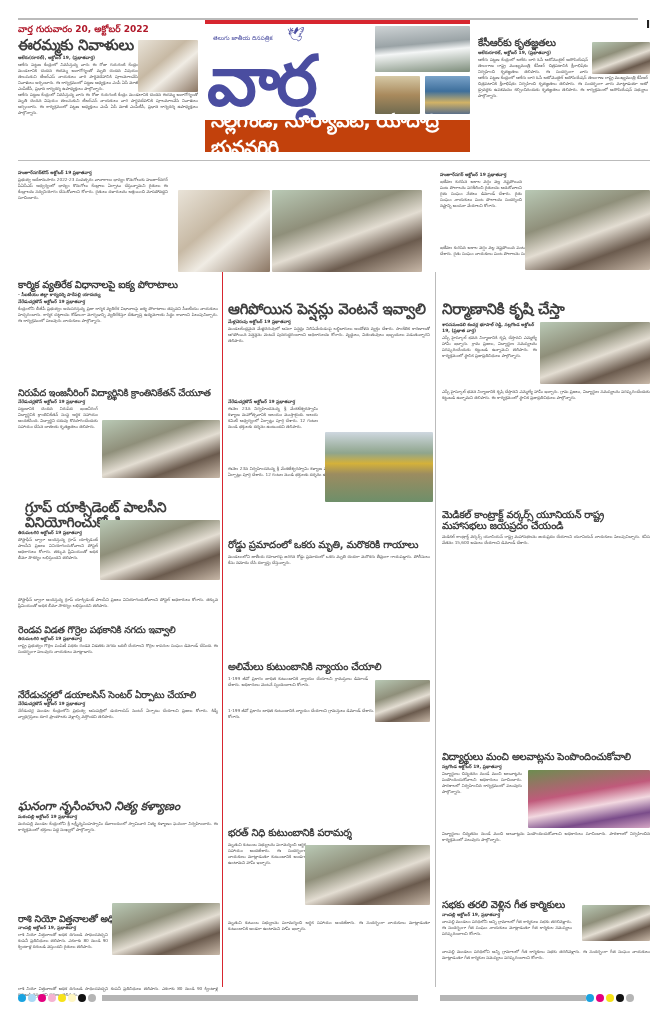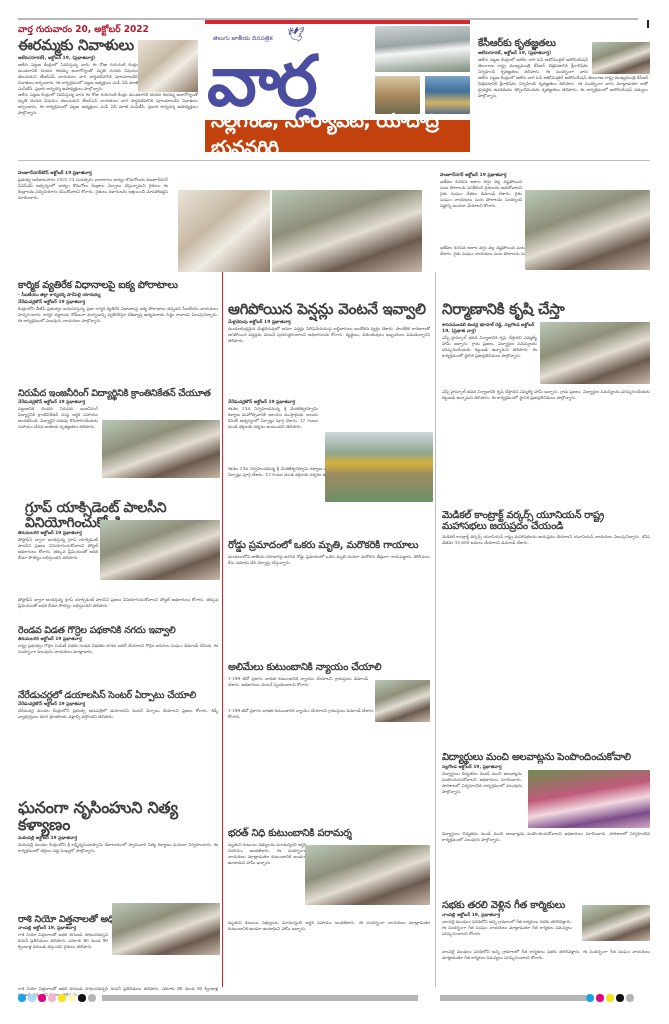--- a/index.html
+++ b/index.html
@@ -117,21 +117,21 @@
   <div class="body" style="height:40px;">రాష్ట్ర ప్రభుత్వం గొర్రెల పంపిణీ పథకం రెండవ విడతకు నగదు బదిలీ చేయాలని గొర్రెల కాపరుల సంఘం డిమాండ్ చేసింది. ఈ సందర్భంగా పలువురు నాయకులు మాట్లాడారు.</div>
 </div>
 
 <div class="abs" style="left:18px;top:690px;width:200px;">
   <div class="hl hl-black" style="font-size:9.5px;">నేరేడుచర్లలో డయాలసిస్ సెంటర్ ఏర్పాటు చేయాలి</div>
   <div class="dl">నేరేడుచర్లటౌన్ అక్టోబర్ 19 ప్రభాతవార్త</div>
   <div class="body" style="height:96px;">నేరేడుచర్ల మండల కేంద్రంలోని ప్రభుత్వ ఆసుపత్రిలో డయాలసిస్ సెంటర్ ఏర్పాటు చేయాలని ప్రజలు కోరారు. కిడ్నీ వ్యాధిగ్రస్తులు దూర ప్రాంతాలకు వెళ్లాల్సి వస్తోందని తెలిపారు.</div>
 </div>
 
 <div class="abs" style="left:18px;top:800px;width:200px;">
-  <div class="hl hl-black" style="font-size:16px;">ఘనంగా నృసింహుని నిత్య కళ్యాణం</div>
+  <div class="hl hl-black" style="font-size:12px;font-style:italic;">ఘనంగా నృసింహుని నిత్య కళ్యాణం</div>
   <div class="dl">మఠంపల్లి అక్టోబర్ 19 ప్రభాతవార్త</div>
   <div class="body" style="height:72px;">మఠంపల్లి మండల కేంద్రంలోని శ్రీ లక్ష్మీనృసింహస్వామి దేవాలయంలో స్వామివారి నిత్య కళ్యాణం ఘనంగా నిర్వహించారు. ఈ కార్యక్రమంలో భక్తులు పెద్ద సంఖ్యలో పాల్గొన్నారు.</div>
 </div>
 
 <div class="abs" style="left:18px;top:893px;width:200px;margin-top:21px;">
   <div class="hl hl-black" style="font-size:9.5px;">రాశి నియో విత్తనాలతో అధిక దిగుబడి</div>
   <div class="dl" style="width:90px;">నాంపల్లి అక్టోబర్ 19, ప్రభాతవార్త</div>
   <div class="body" style="width:90px;height:54px;">రాశి నియో విత్తనాలతో అధిక దిగుబడి సాధించవచ్చని కంపెనీ ప్రతినిధులు తెలిపారు. ఎకరాకు 80 నుండి 90 క్వింటాళ్ల దిగుబడి వస్తుందని రైతులు తెలిపారు.</div>
   <div class="body" style="height:30px;">రాశి నియో విత్తనాలతో అధిక దిగుబడి సాధించవచ్చని కంపెనీ ప్రతినిధులు తెలిపారు. ఎకరాకు 80 నుండి 90 క్వింటాళ్ల దిగుబడి వస్తుందని రైతులు తెలిపారు.</div>
 </div>

